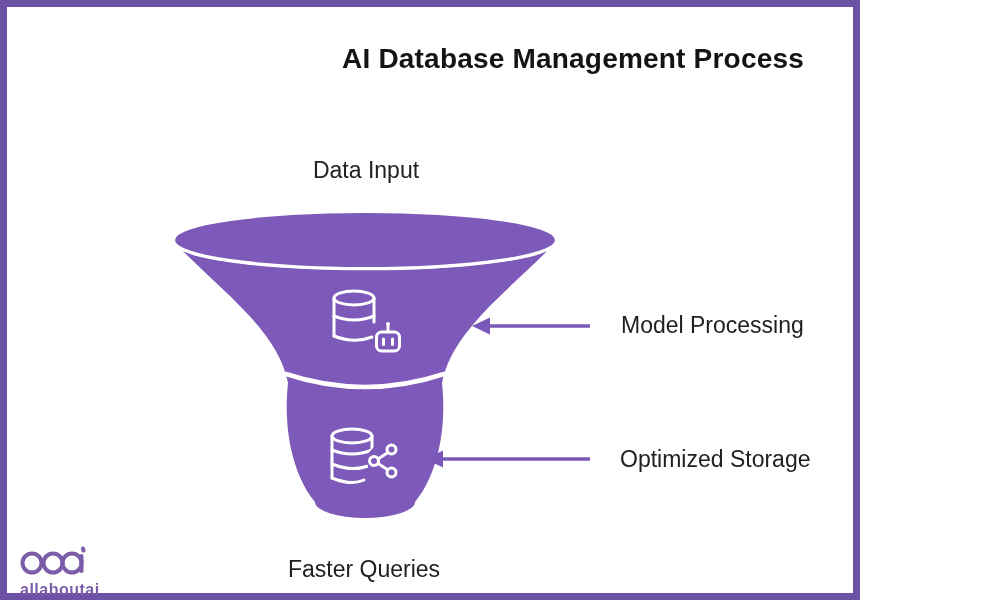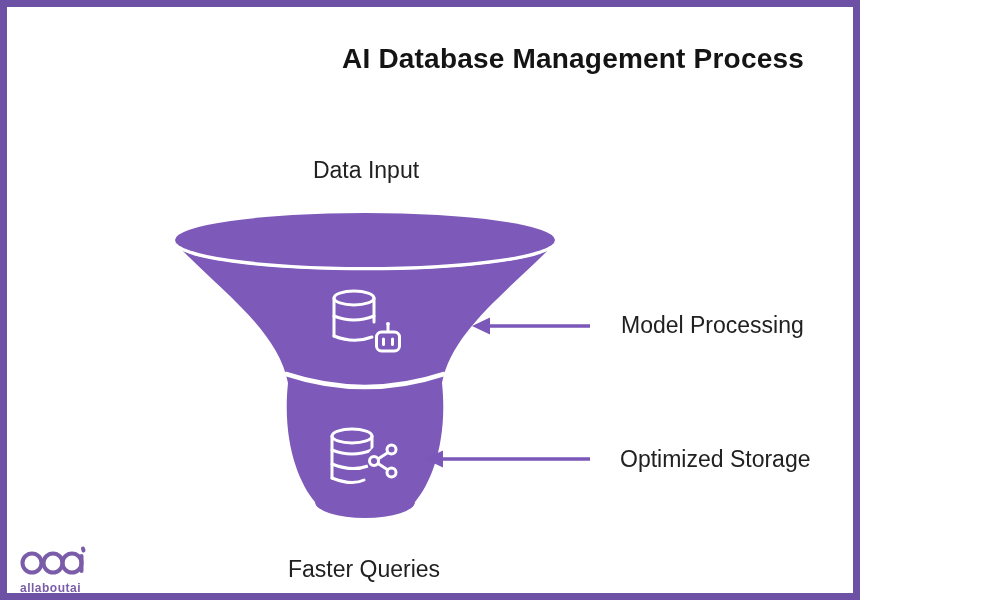--- a/index.html
+++ b/index.html
@@ -41,21 +41,21 @@
   .funnel-fill { fill: var(--funnel-purple); }
   .white-line { stroke: #ffffff; stroke-width: 4.5; fill: none; stroke-linecap: round; }
   .icon-stroke { stroke: #ffffff; stroke-width: 3; fill: none; stroke-linecap: round; stroke-linejoin: round; }
   .icon-mask { fill: var(--funnel-purple); stroke: none; }
   .icon-masked-stroke { fill: var(--funnel-purple); stroke: #ffffff; stroke-width: 3; stroke-linejoin: round; }
   .arrow-line { stroke: var(--arrow-purple); stroke-width: 3.5; }
   .arrow-head { fill: var(--arrow-purple); }
 
   .logo { position: absolute; left: 20px; top: 546px; z-index: 11; }
   .logo-text {
-    font-size: 12px; color: var(--logo-purple); letter-spacing: 0.5px;
+    font-size: 16px; color: var(--logo-purple); letter-spacing: 0.5px;
     margin-top: 1px; font-weight: bold;
   }
 </style>
 </head>
 <body>
 
 <div class="canvas">
 
   <div class="page-title">AI Database Management Process</div>
 

